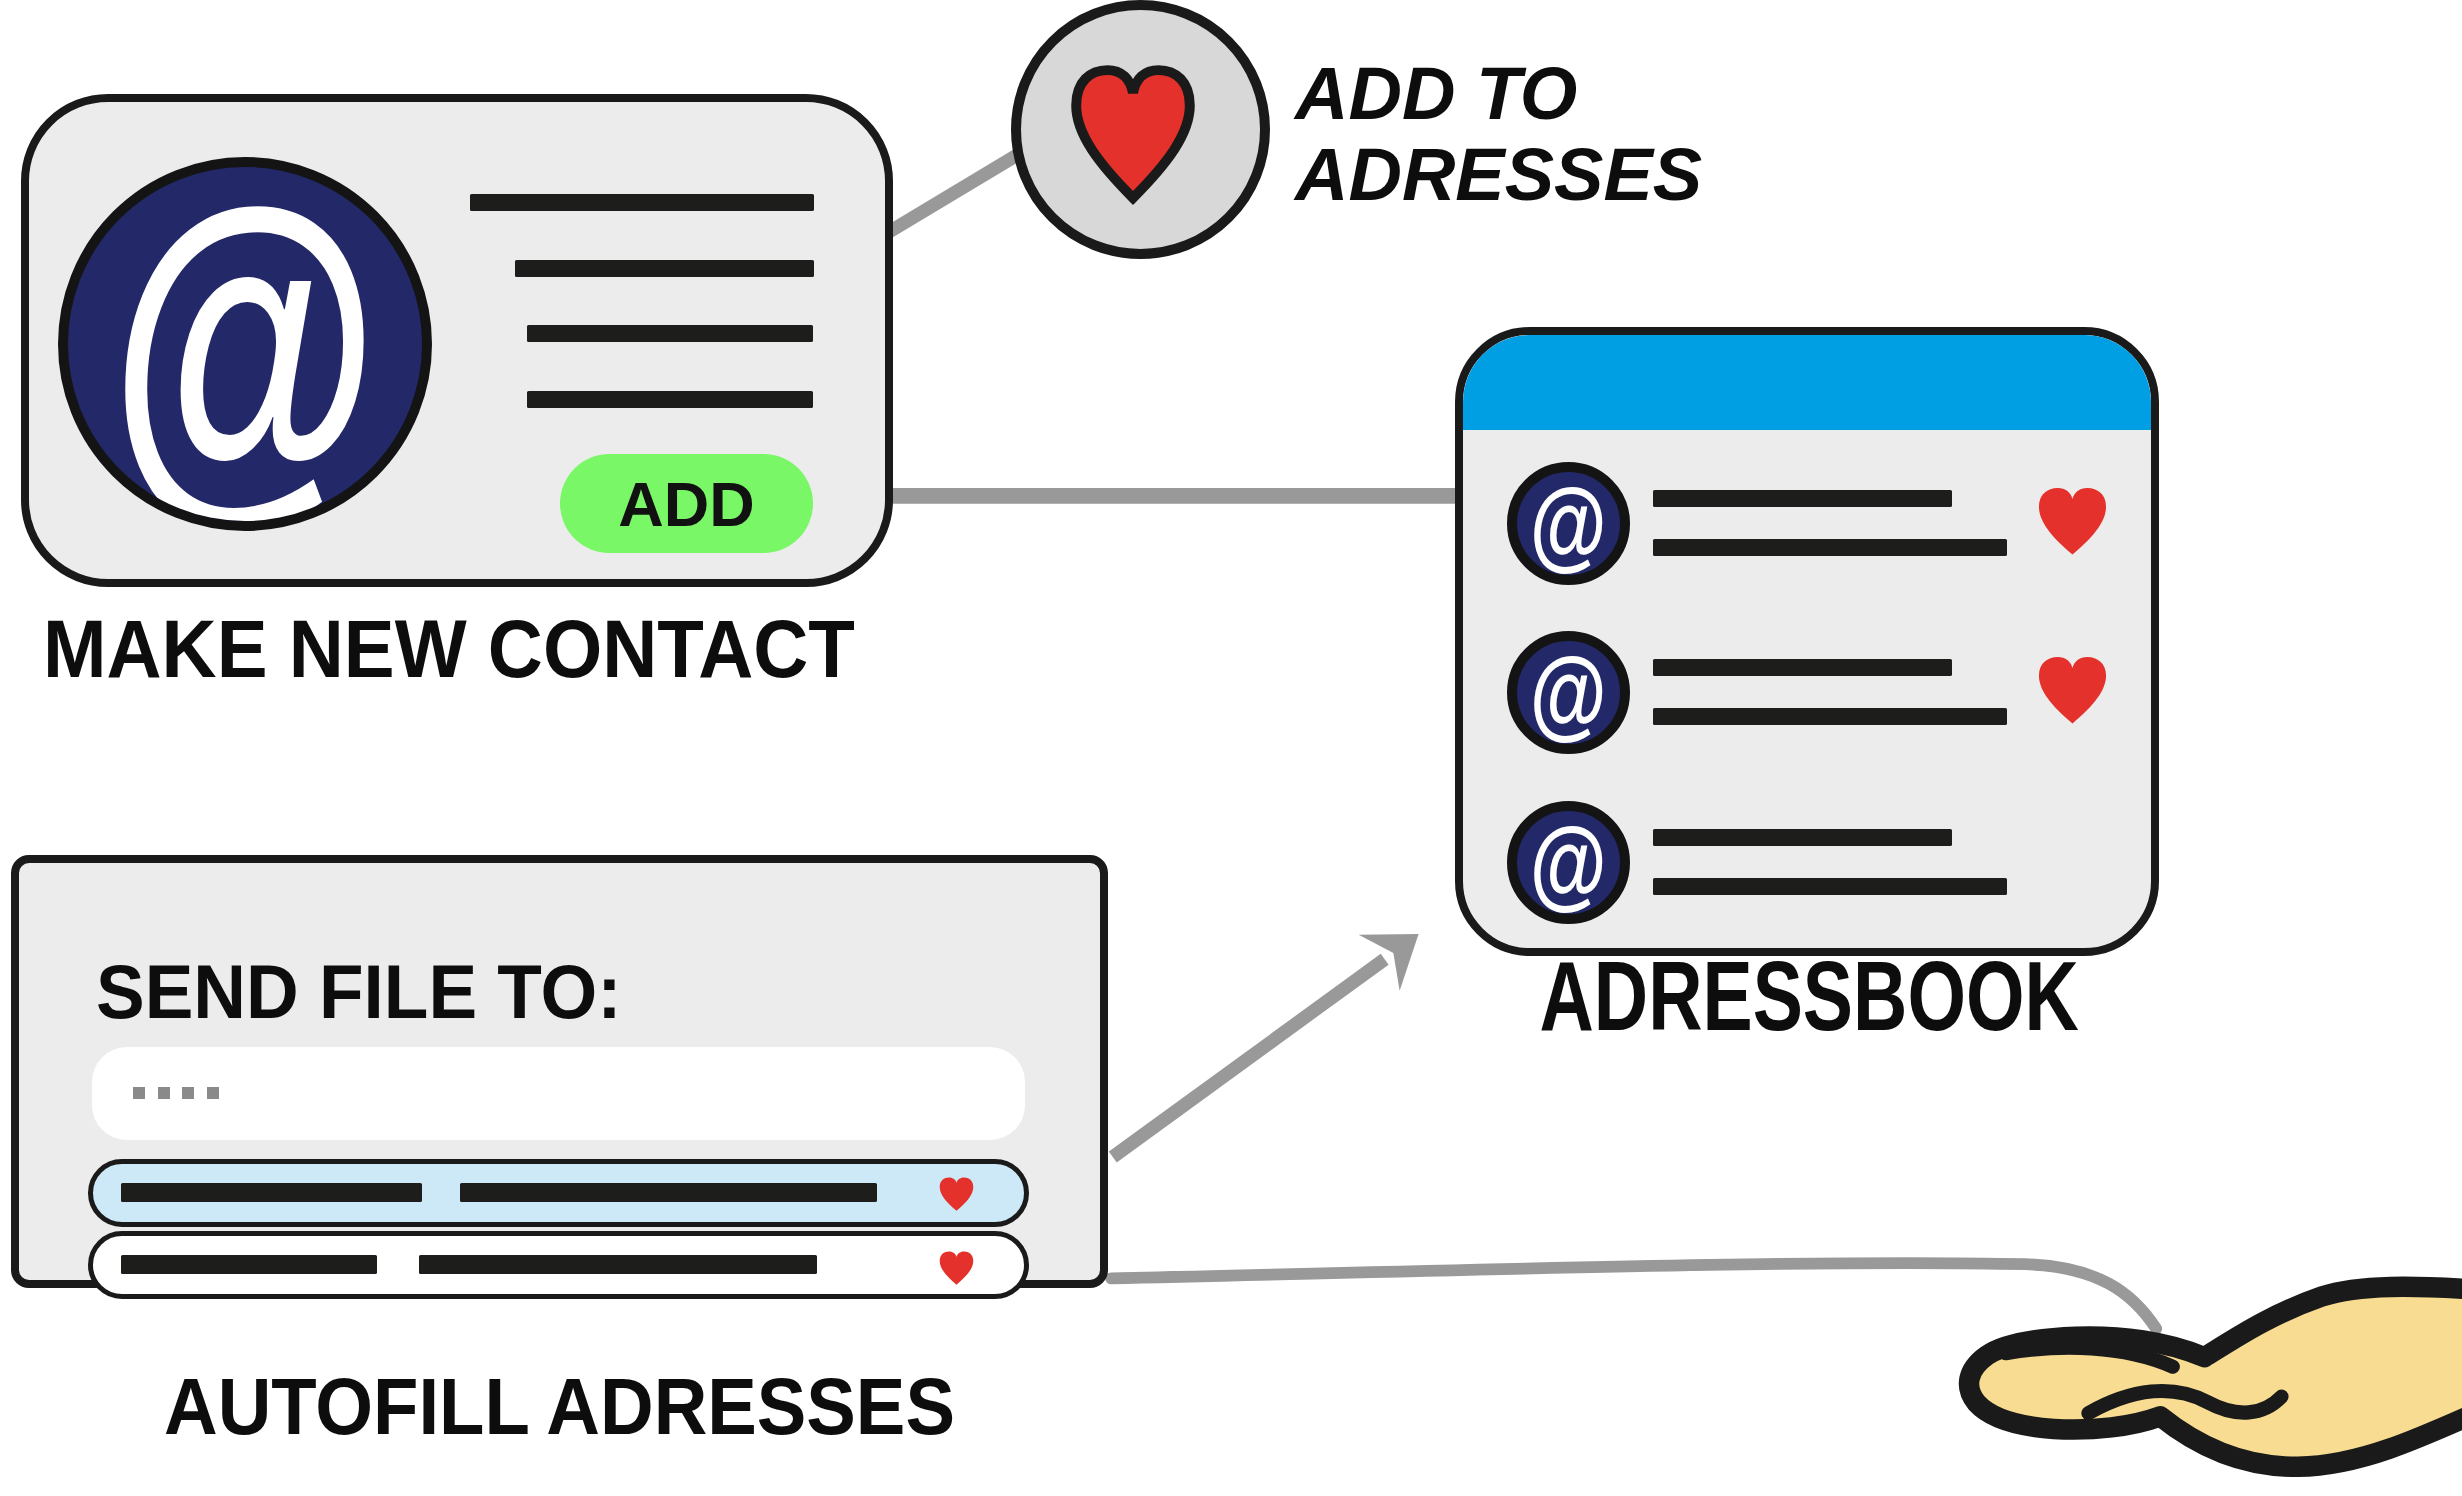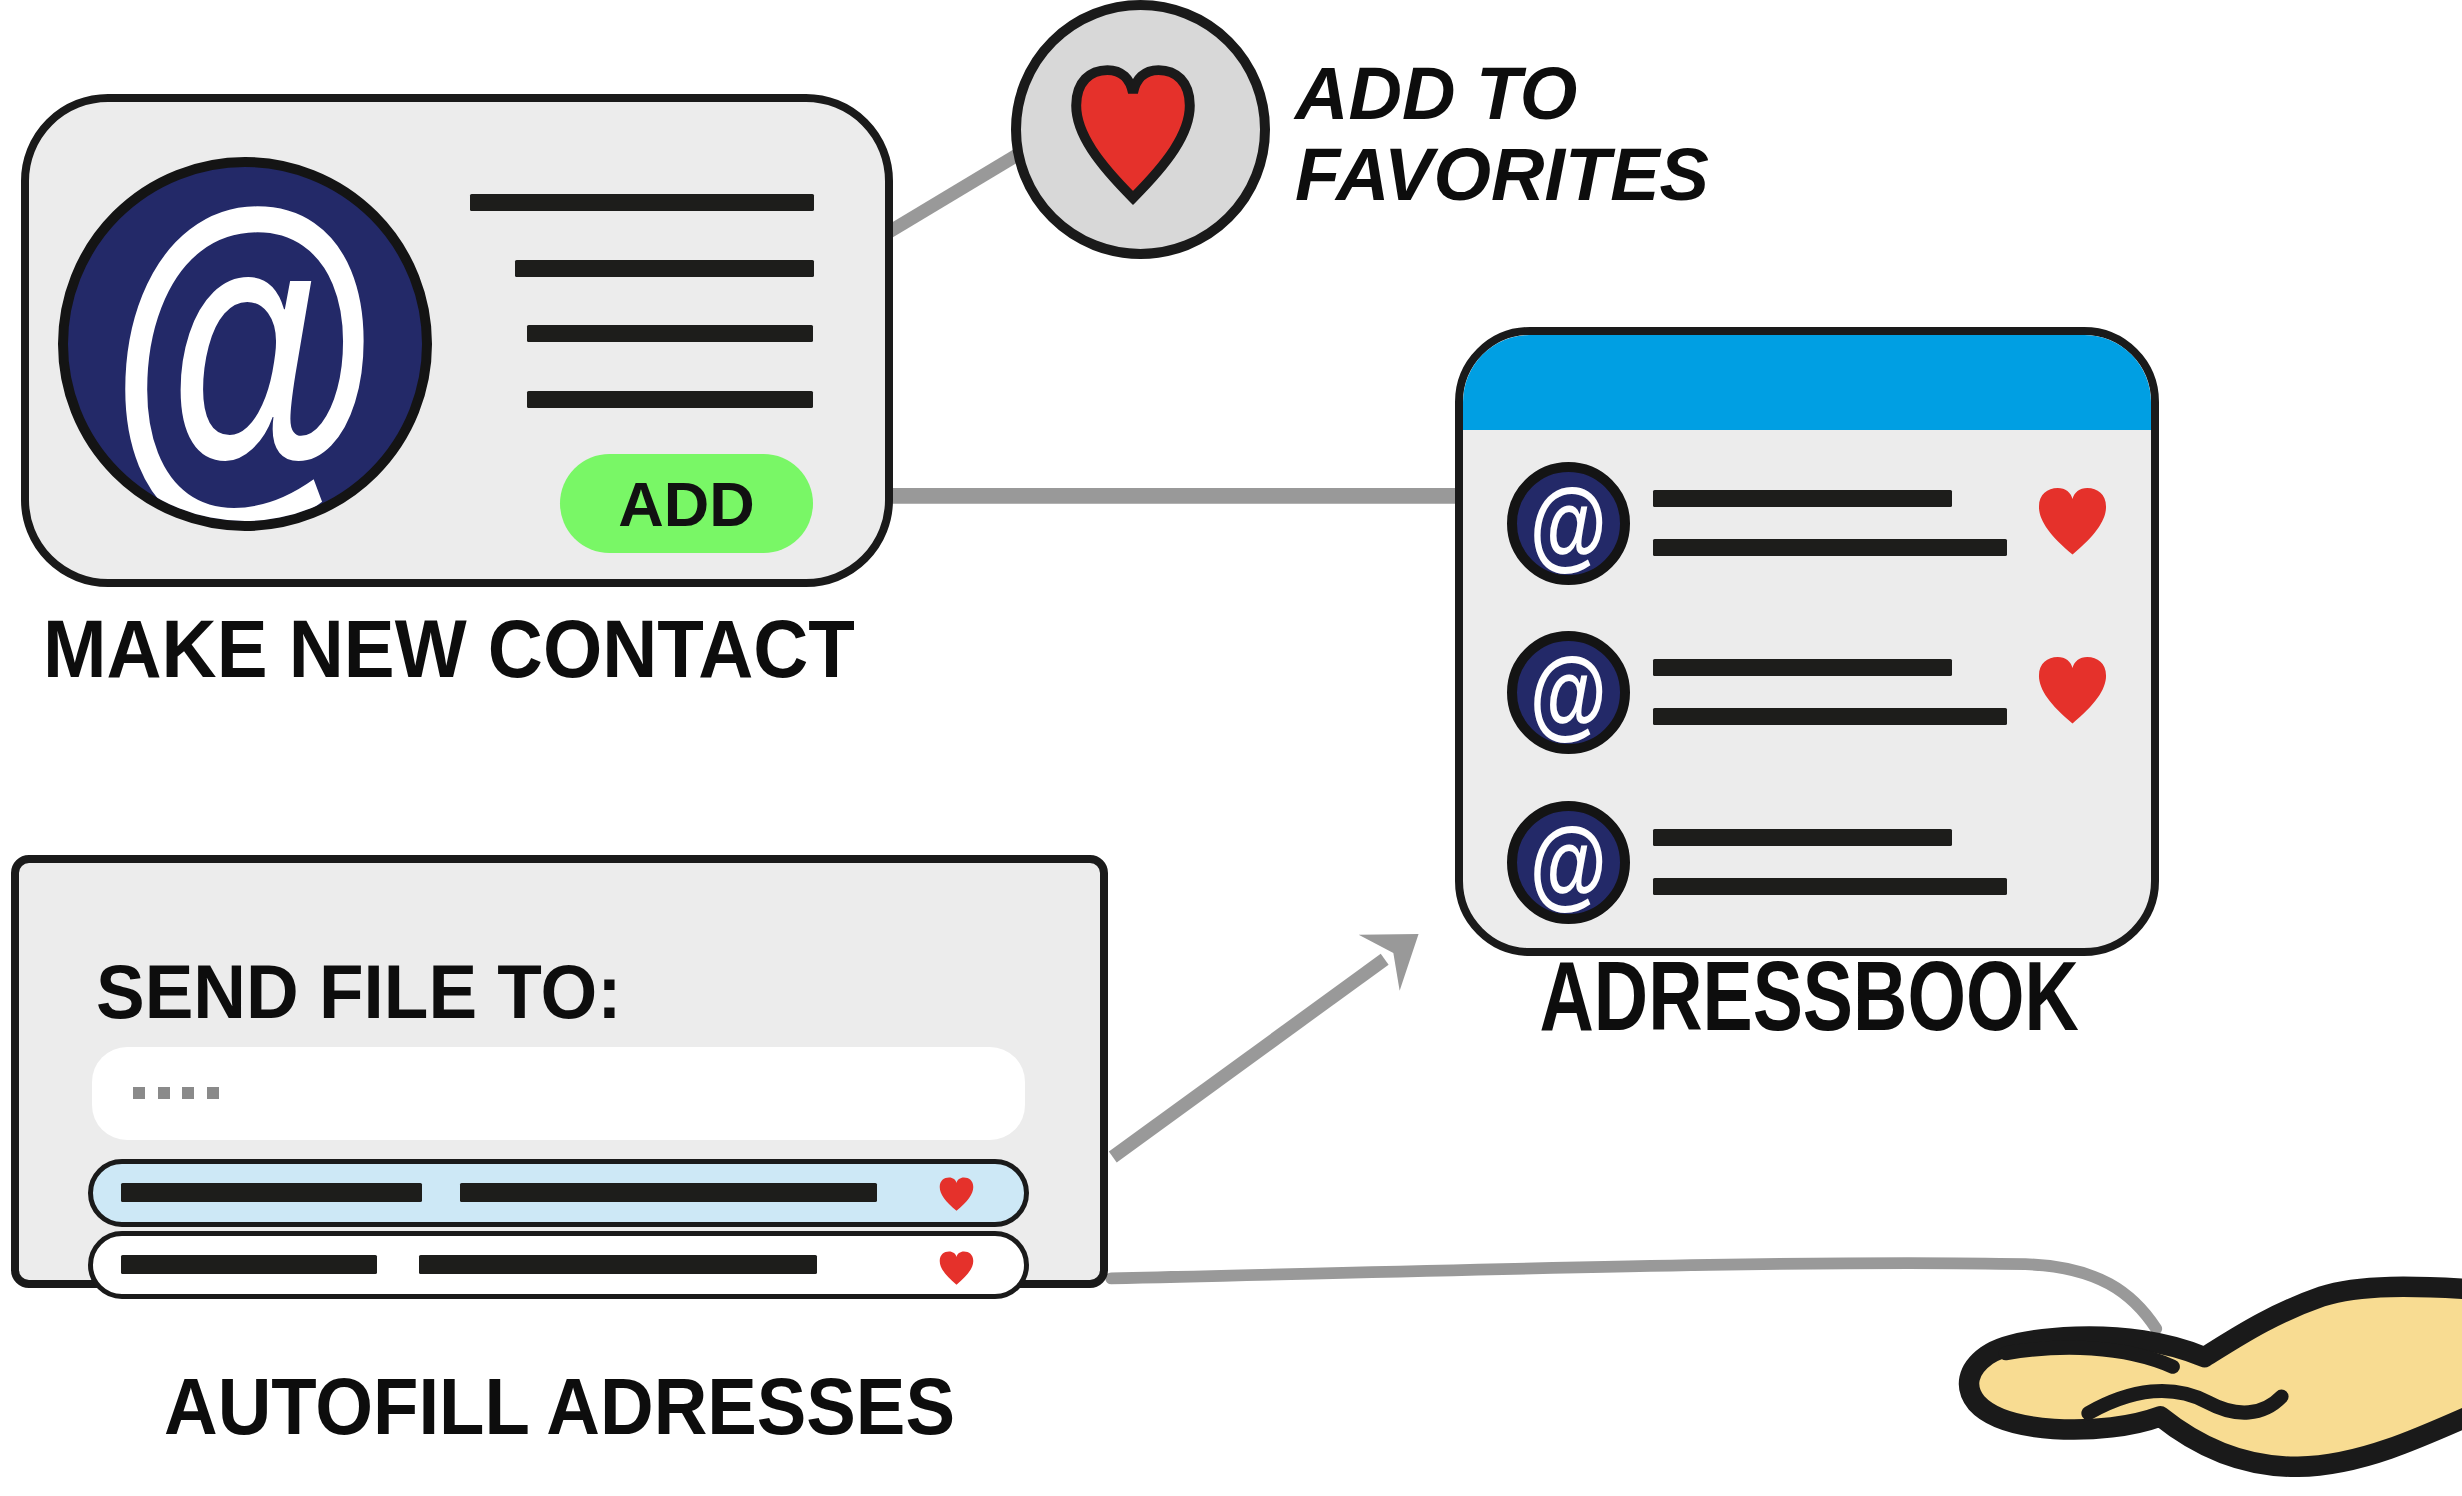--- a/index.html
+++ b/index.html
@@ -143,21 +143,21 @@
   </div>
   <div id="contact-caption" class="caption">MAKE NEW CONTACT</div>
 
   <div id="fav-circle">
     <svg id="fav-heart" class="heart outlined" viewBox="0 0 100 100">
       <path d="M50 95 C26 71 10 50 10 30 C10 13 20 5 32 5 C42 5 48 11 50 21 C52 11 58 5 68 5 C80 5 90 13 90 30 C90 50 74 71 50 95 Z"></path>
     </svg>
   </div>
   <div id="fav-caption" class="caption">
     <div>ADD TO</div>
-    <div>FAVORITES</div>
+    <div>ADRESSES</div>
   </div>
 
   <div id="addressbook" class="panel">
     <div id="ab-titlebar"></div>
 
     <div class="ab-row ab-row1">
       <div class="at-badge ab-at">
         <span>@</span>
       </div>
       <div class="bar ab-l1"></div>

